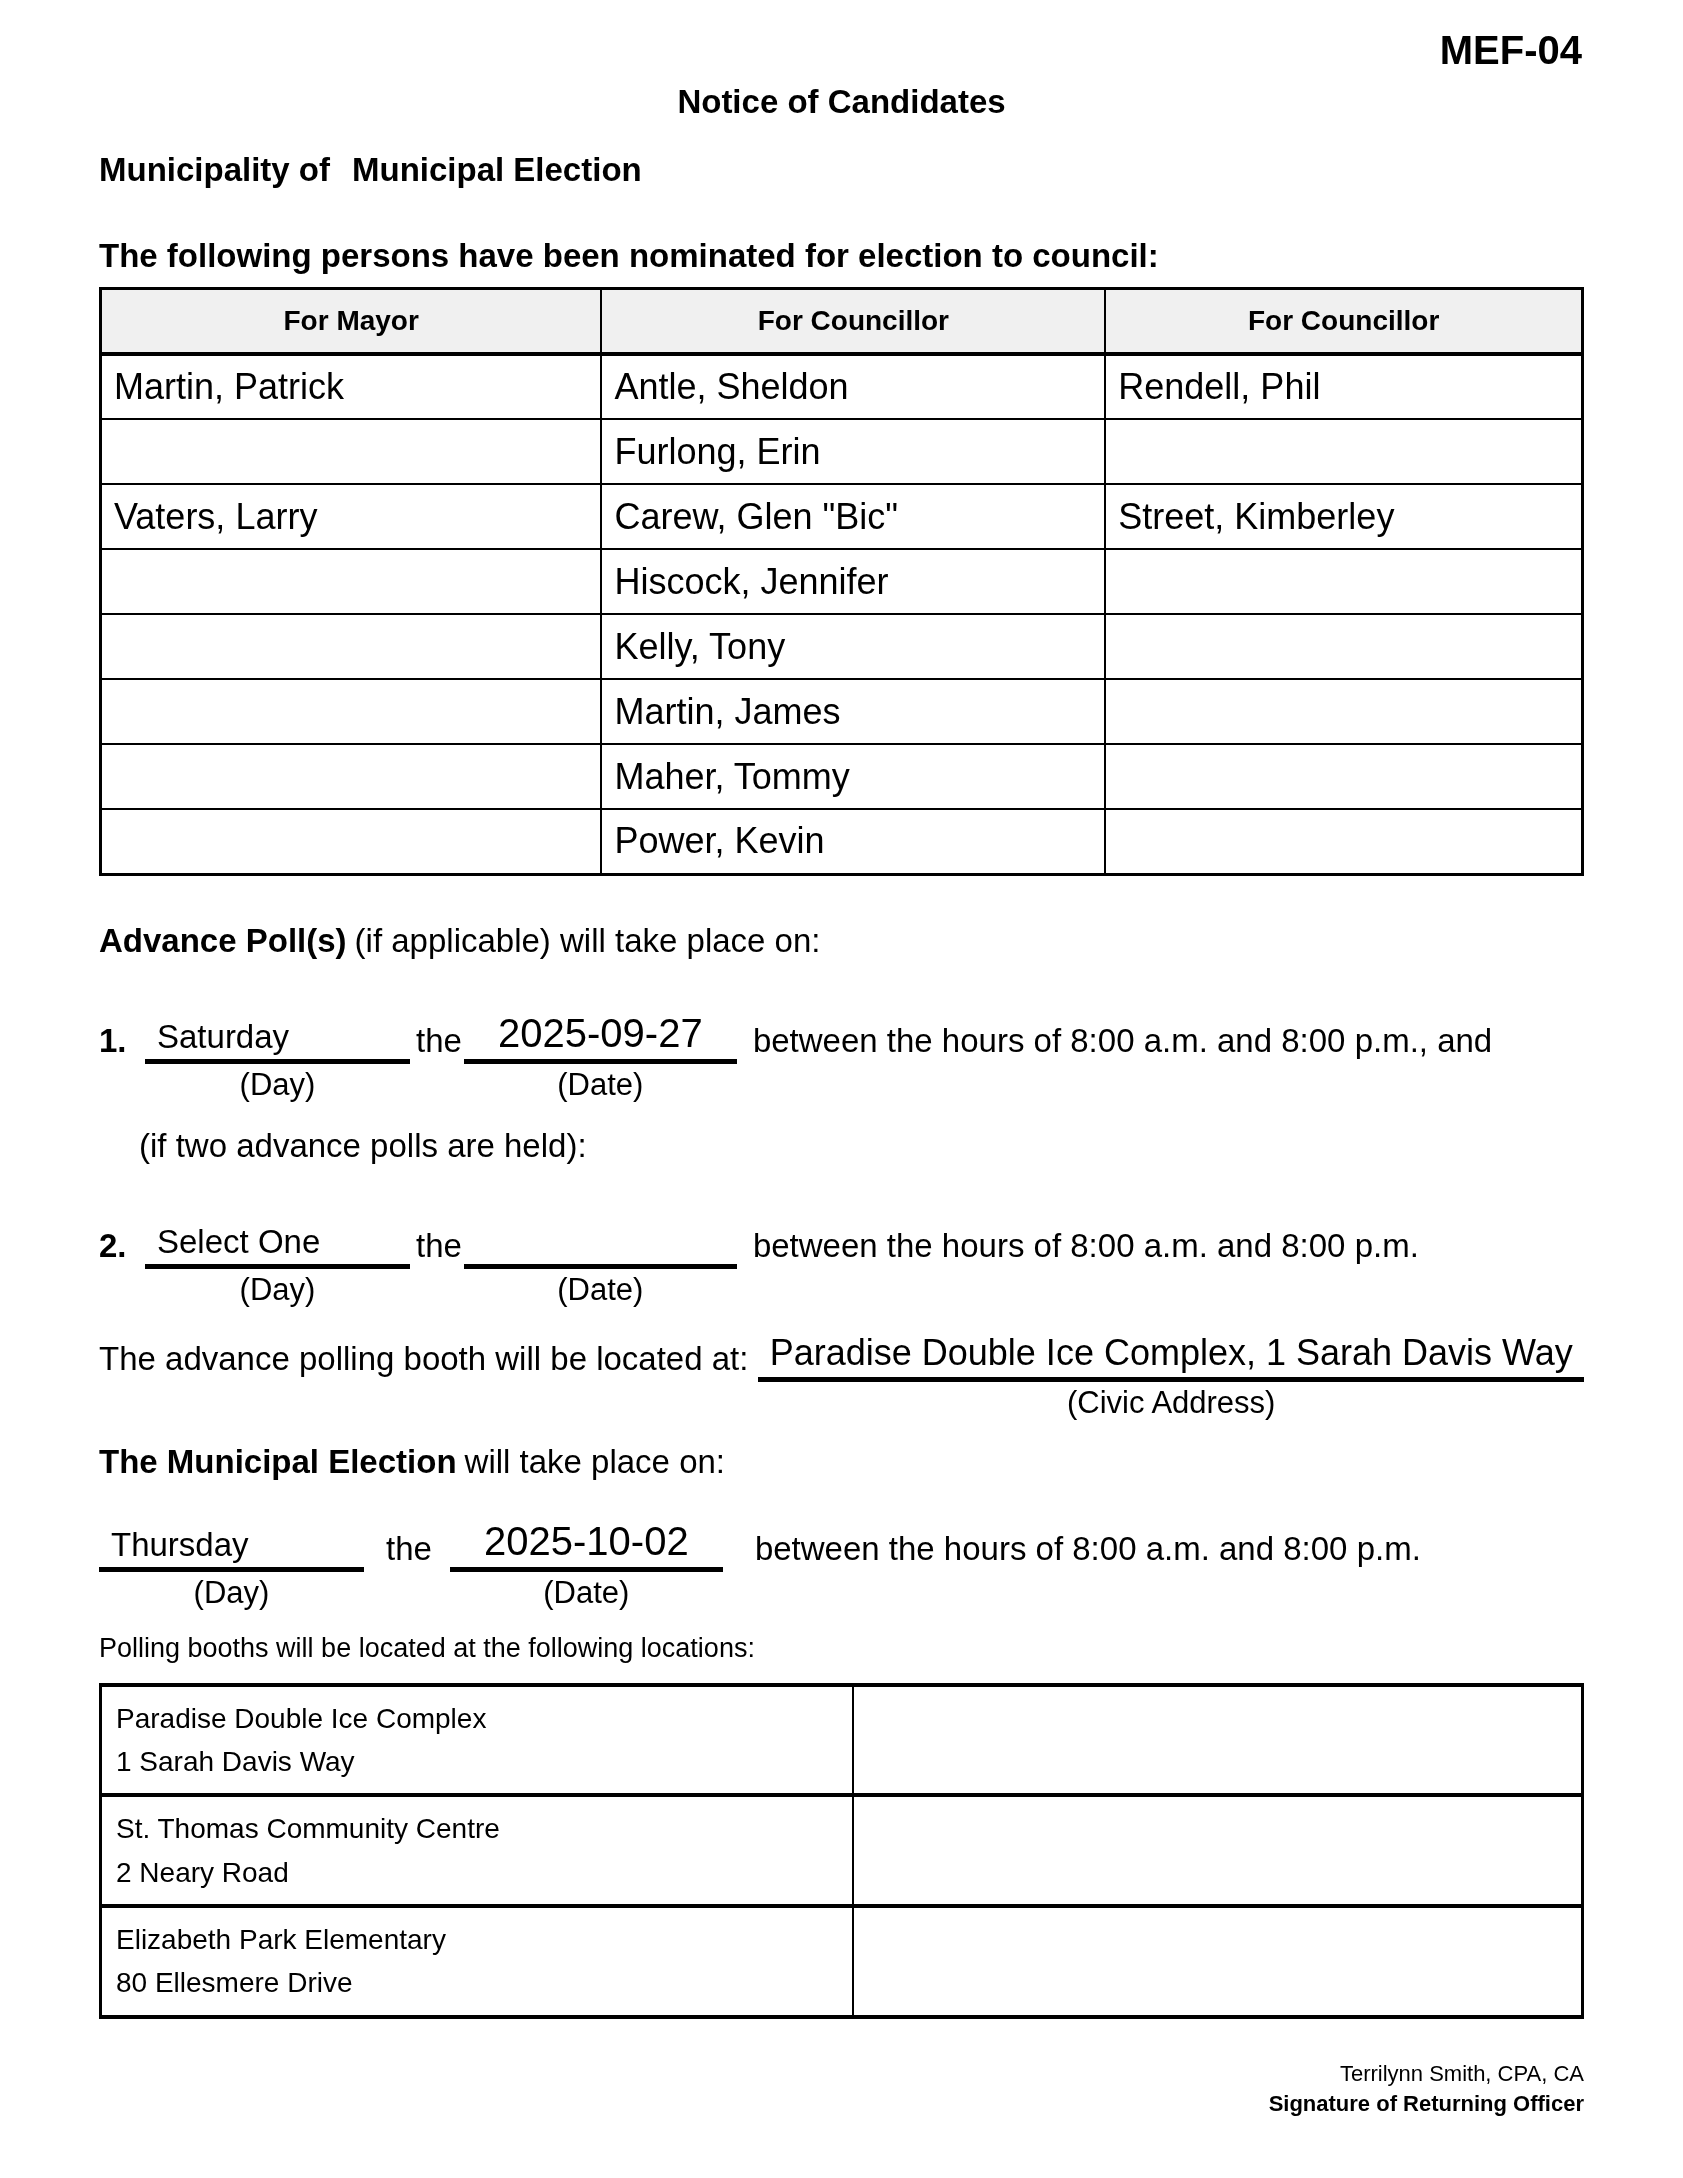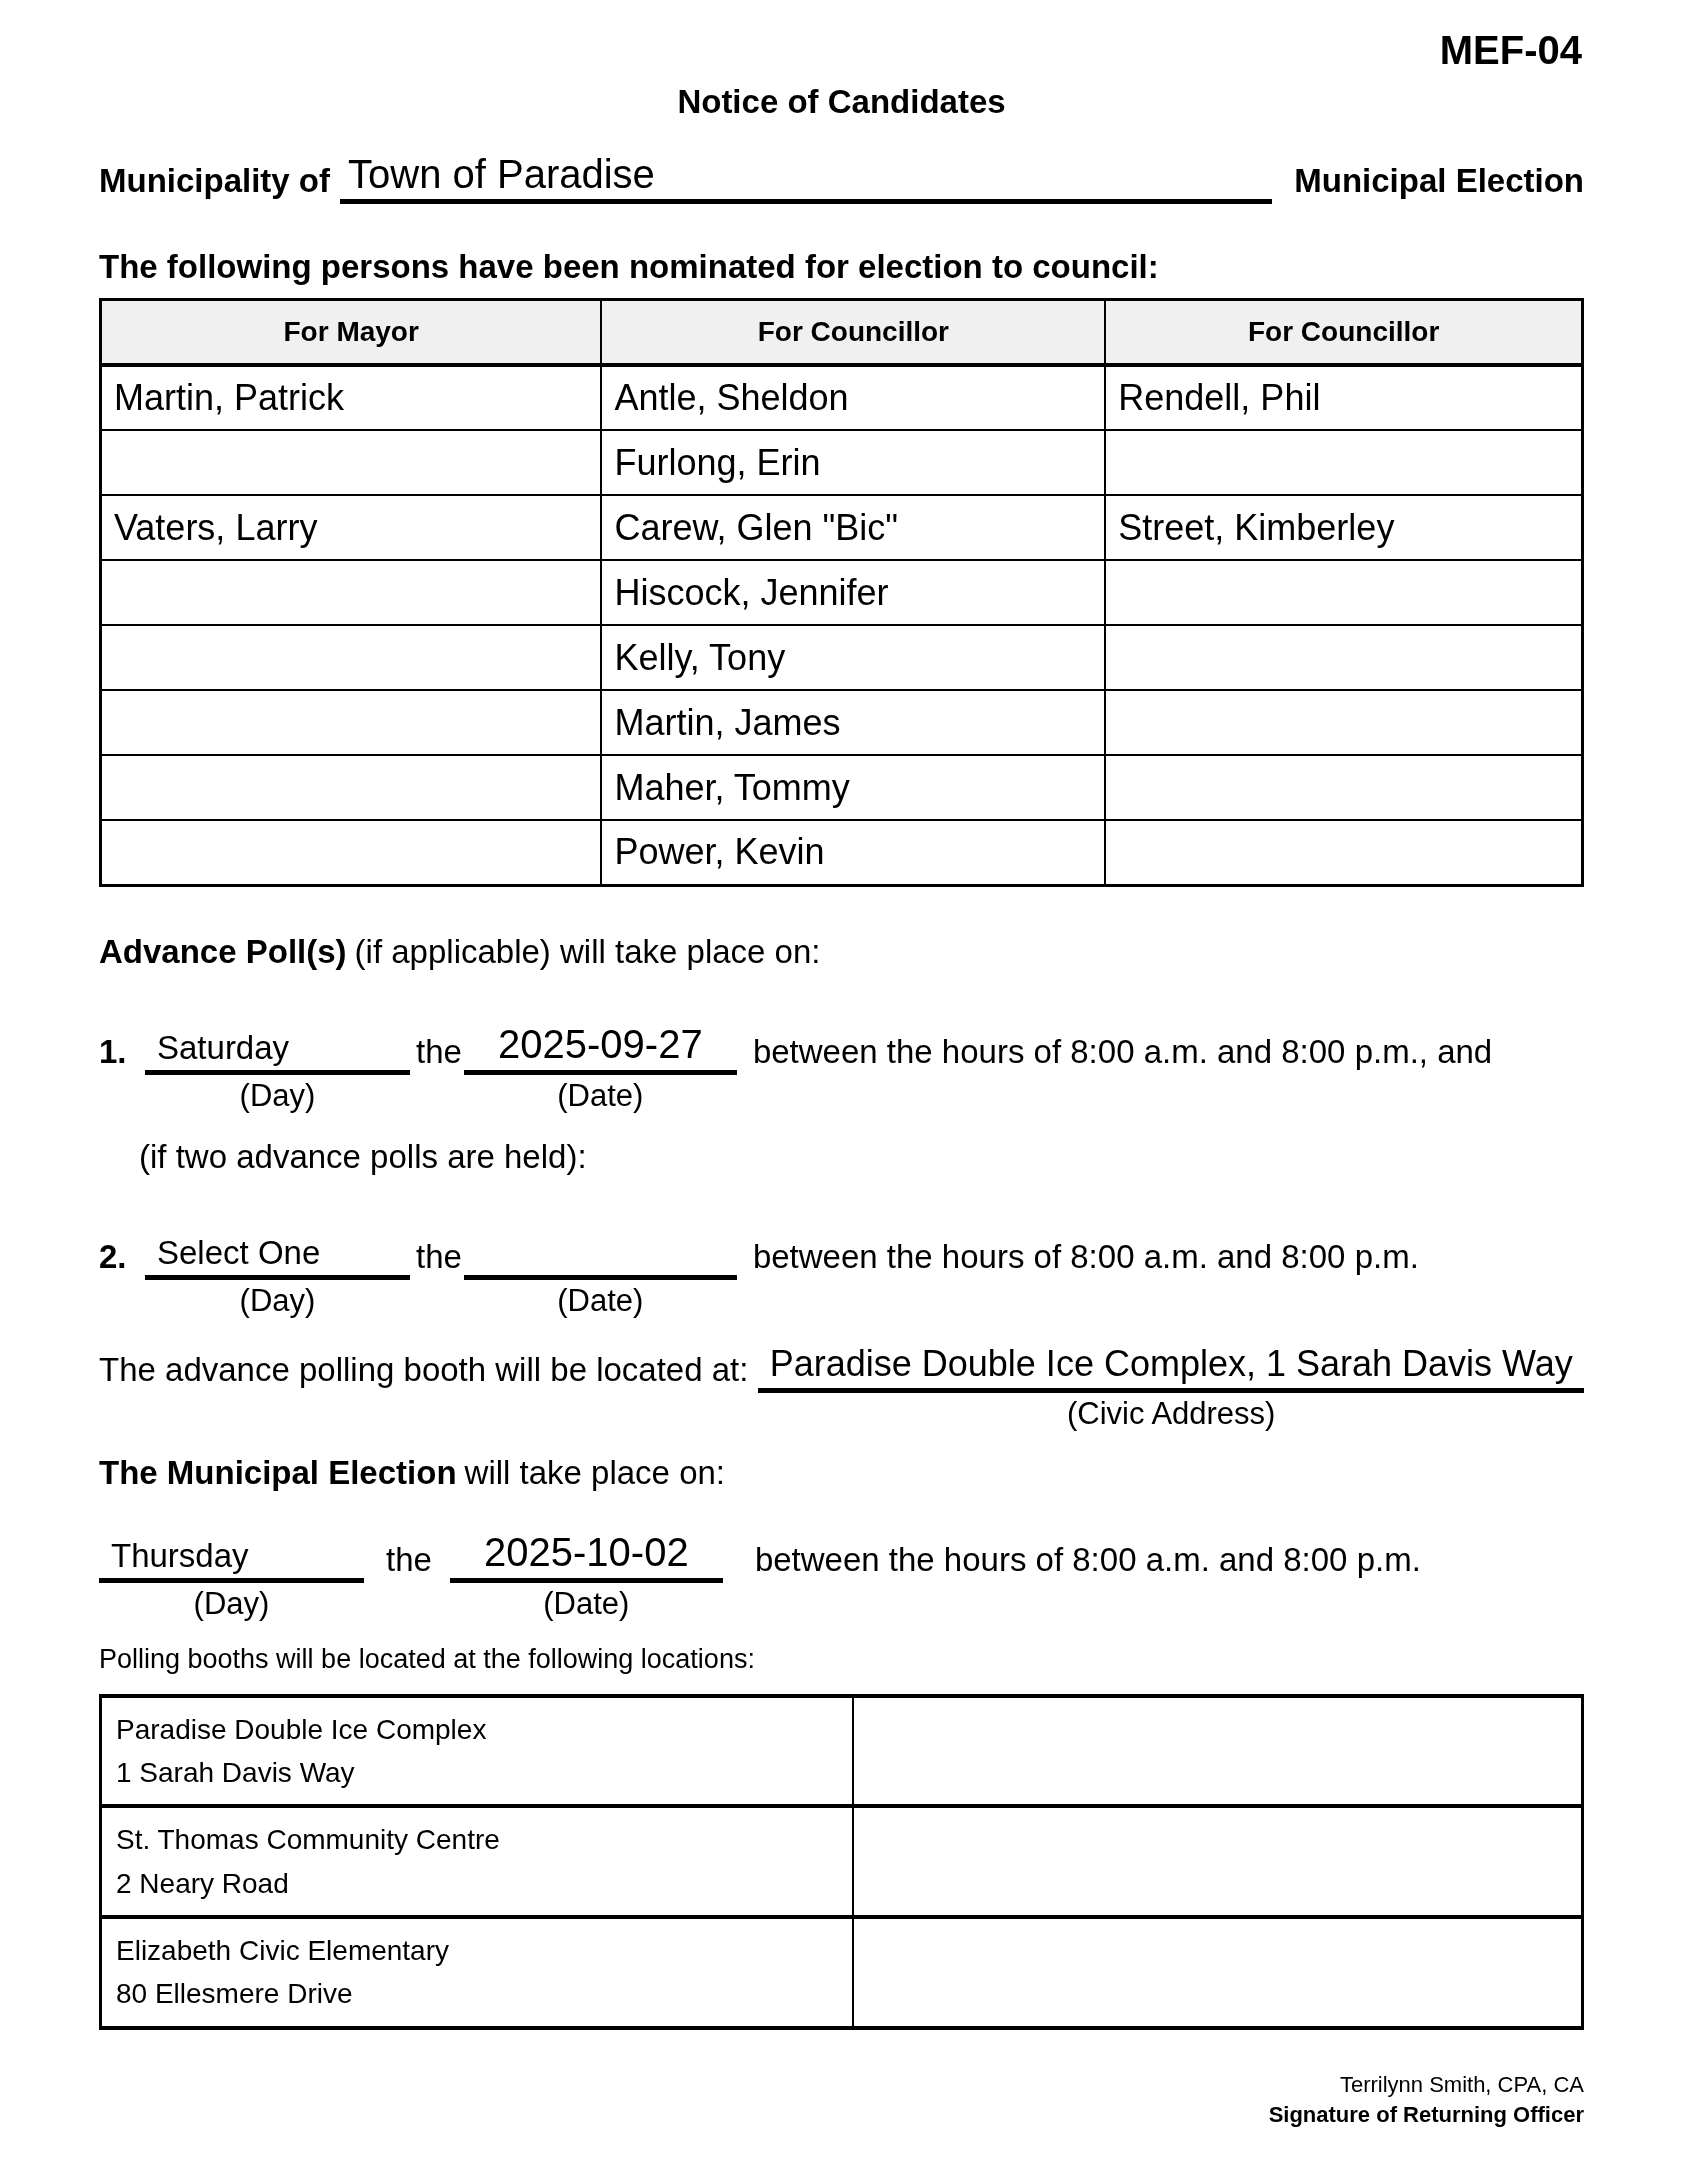--- a/index.html
+++ b/index.html
@@ -170,23 +170,20 @@
 <body>
 
 <div class="page">
 
   <div class="form-code">MEF-04</div>
 
   <div class="doc-title">Notice of Candidates</div>
 
   <div class="muni-line">
     <span class="muni-label">Municipality of</span>
-    <span class="muni-blank">
-      <span class="fill-value">Town of Paradise</span>
-    </span>
     <span class="muni-right">Municipal Election</span>
   </div>
 
   <div class="intro-line">The following persons have been nominated for election to council:</div>
 
   <table class="candidates">
     <colgroup>
         <col class="c1">
         <col class="c2">
         <col class="c3">
@@ -318,21 +315,21 @@
       </tr>
       <tr>
         <td>
           <div>St. Thomas Community Centre</div>
           <div>2 Neary Road</div>
         </td>
         <td></td>
       </tr>
       <tr>
         <td>
-          <div>Elizabeth Civic Elementary</div>
+          <div>Elizabeth Park Elementary</div>
           <div>80 Ellesmere Drive</div>
         </td>
         <td></td>
       </tr>
     </tbody>
   </table>
 
   <div class="signature-block">
     <div class="signature-name">Terrilynn Smith, CPA, CA</div>
     <div class="signature-label">Signature of Returning Officer</div>

